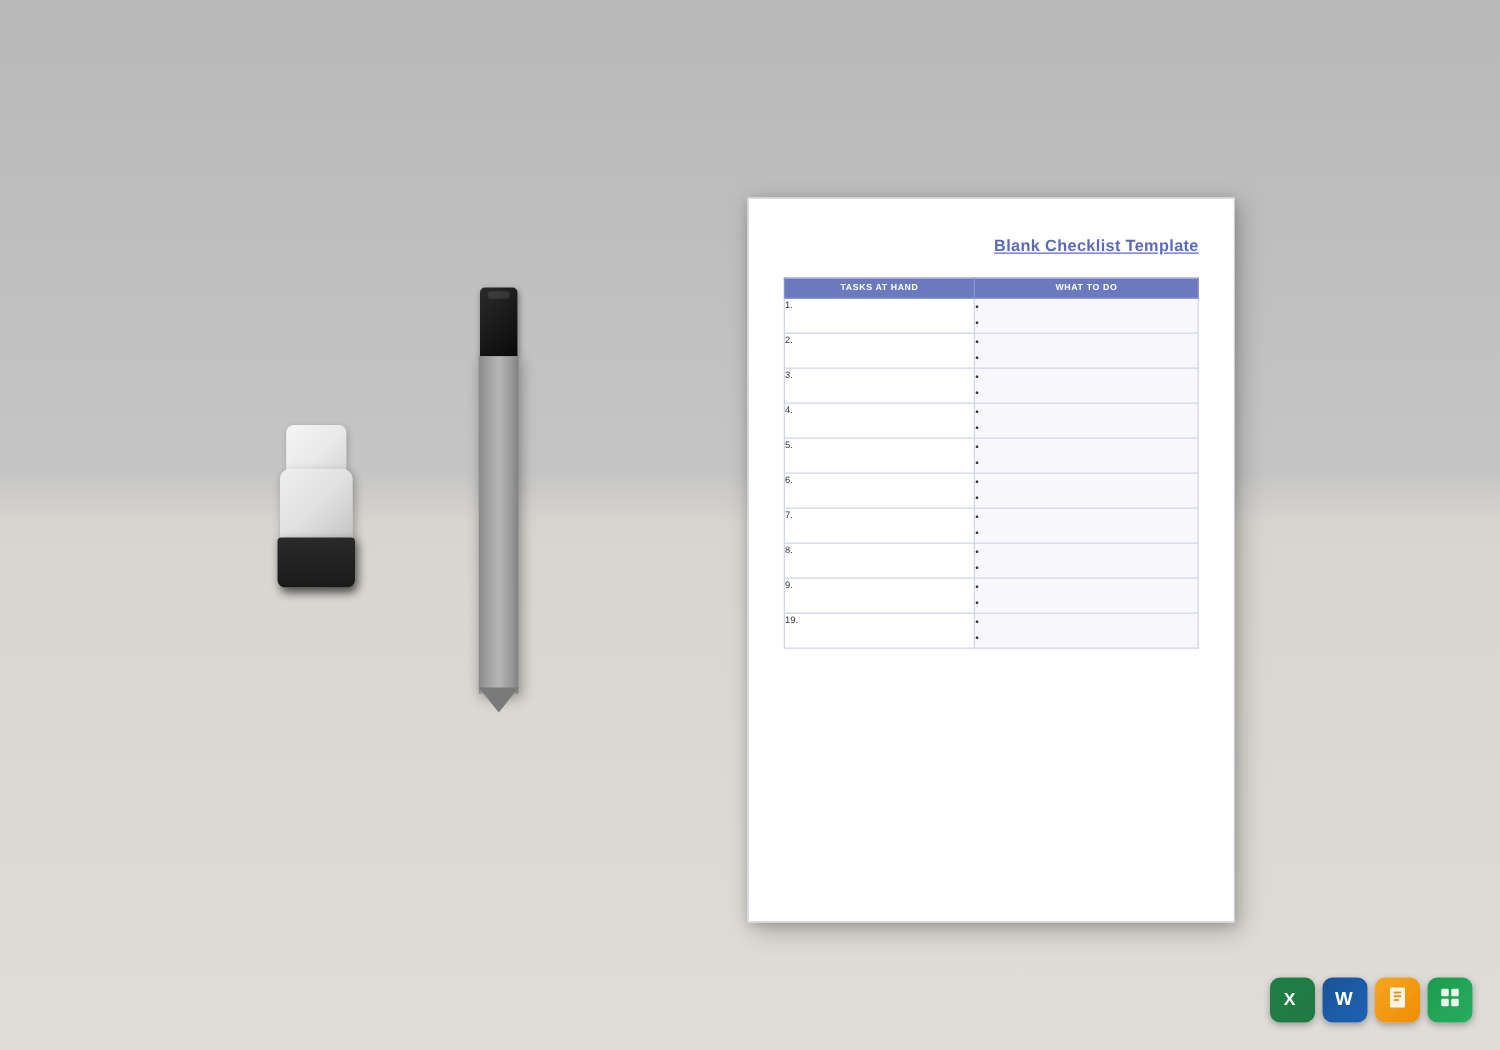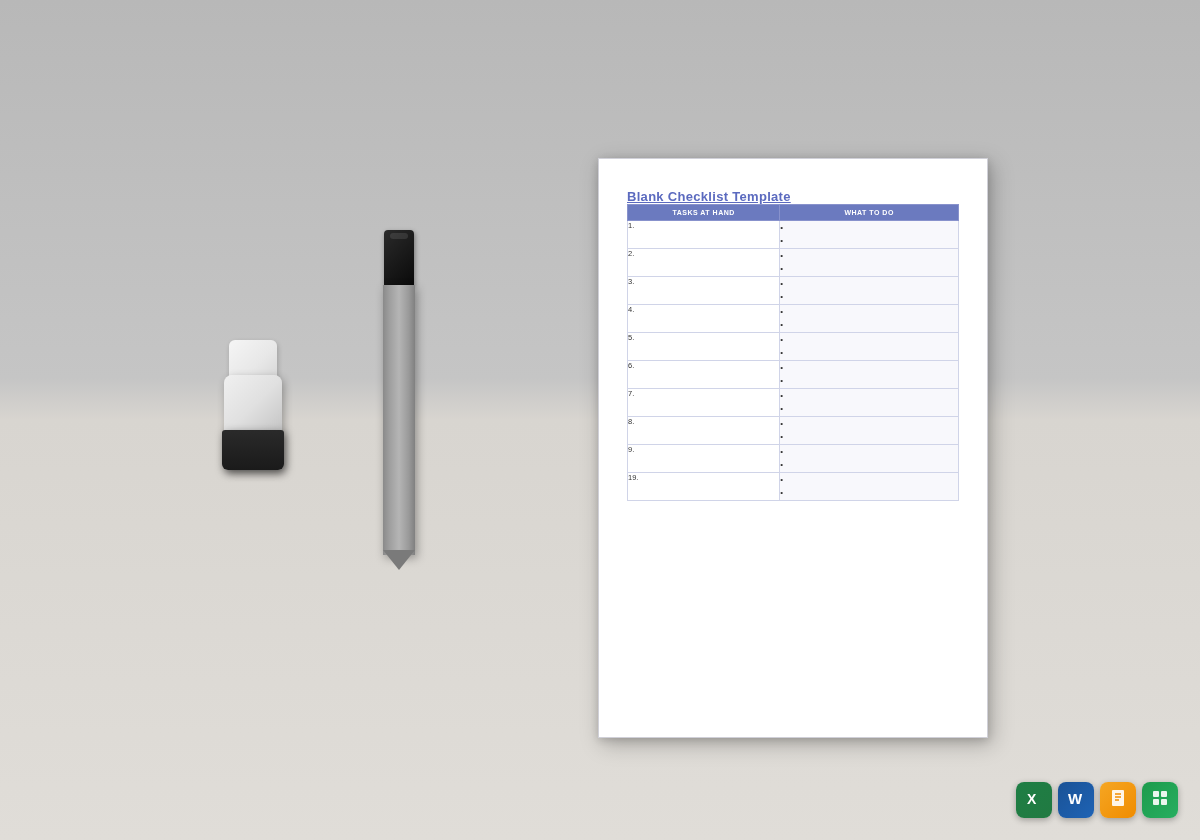--- a/index.html
+++ b/index.html
@@ -132,25 +132,26 @@
       background: #ffffff;
       box-shadow: 4px 6px 20px rgba(0,0,0,0.25), 0 2px 8px rgba(0,0,0,0.15);
       border: 1px solid #d0d0d8;
     }
 
     .document-content {
       padding: 30px 28px 20px 28px;
     }
 
     .doc-title {
-      text-align: left;
+      text-align: right;
       font-size: 13px;
       font-weight: bold;
       color: #5b6abf;
       text-decoration: underline;
+      margin-bottom: 18px;
       letter-spacing: 0.3px;
     }
 
     
     .checklist-table {
       width: 100%;
       border-collapse: collapse;
       font-size: 7.5px;
     }
 

